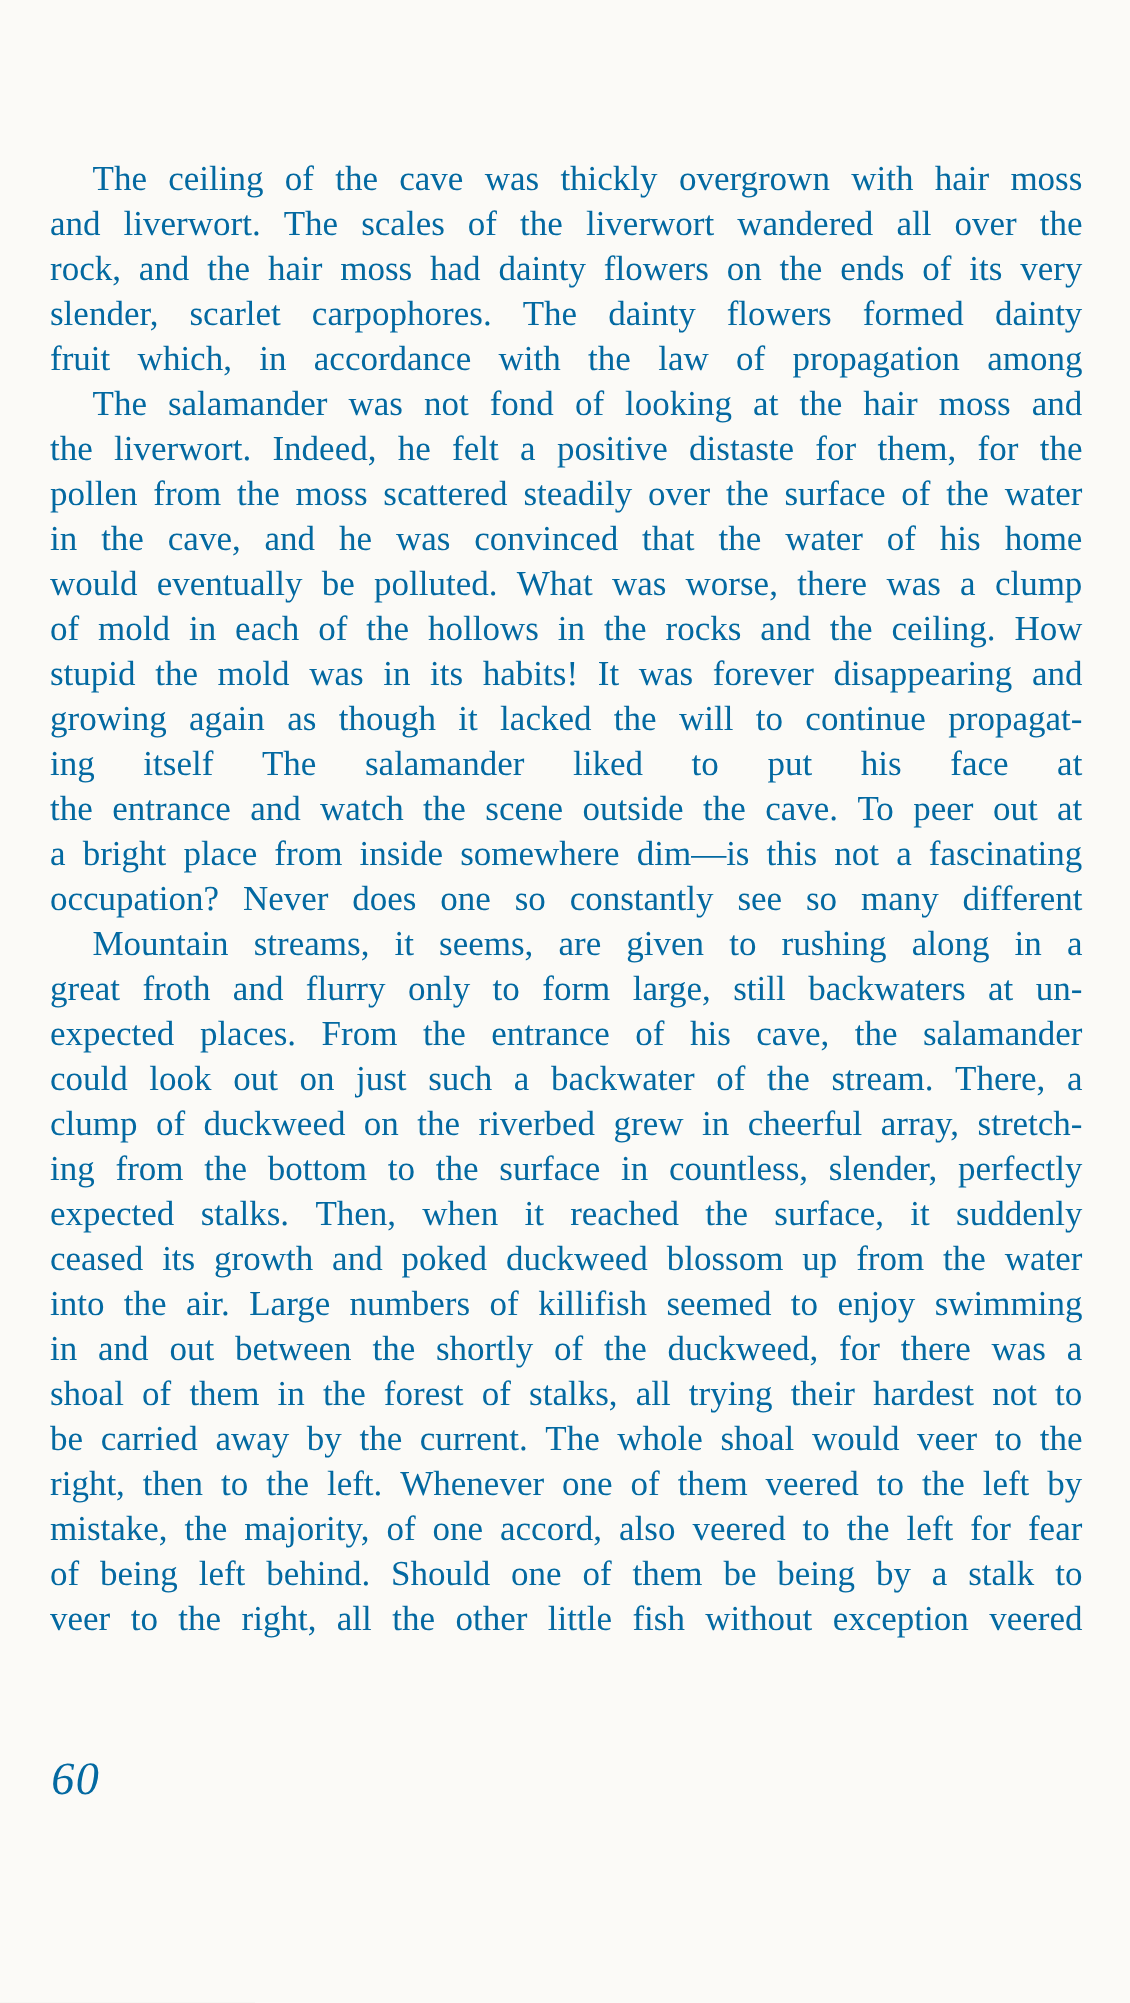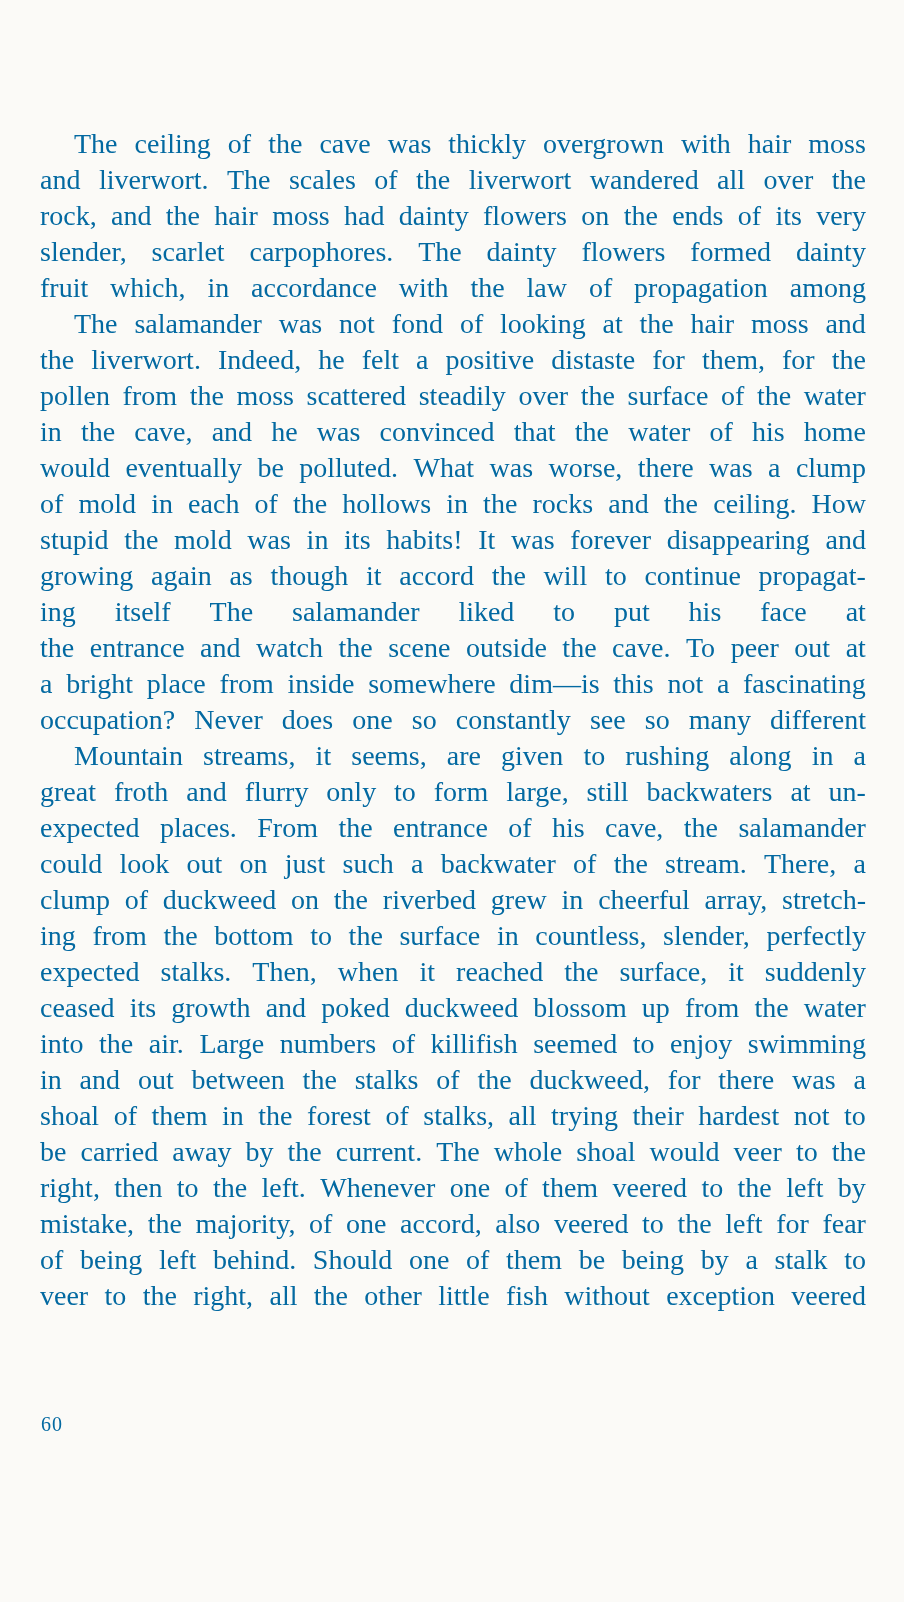--- a/index.html
+++ b/index.html
@@ -36,23 +36,24 @@
     display: flex;
     justify-content: space-between;
     white-space: normal;
   }
   .line.indent { padding-left: 34px; }
   .line span { white-space: pre; }
   .page-number {
     position: absolute;
     left: 41px;
     top: 1406px;
-    font-size: 20px;
+    font-size: 37px;
     line-height: 36px;
     letter-spacing: 1px;
+    font-style: italic;
   }
 </style>
 </head>
 <body>
 
 <div class="page" style="background: rgb(251, 250, 247); color: #0369a1;">
   <div class="textblock">
       <div class="paragraph">
         <div class="line justify indent">
           <span>The</span>
@@ -219,21 +220,21 @@
           <span>forever</span>
           <span>disappearing</span>
           <span>and</span>
         </div>
         <div class="line justify">
           <span>growing</span>
           <span>again</span>
           <span>as</span>
           <span>though</span>
           <span>it</span>
-          <span>accord</span>
+          <span>lacked</span>
           <span>the</span>
           <span>will</span>
           <span>to</span>
           <span>continue</span>
           <span>propagat-</span>
         </div>
         <div class="line justify">
           <span>ing</span>
           <span>itself</span>
           <span>The</span>
@@ -404,21 +405,21 @@
           <span>to</span>
           <span>enjoy</span>
           <span>swimming</span>
         </div>
         <div class="line justify">
           <span>in</span>
           <span>and</span>
           <span>out</span>
           <span>between</span>
           <span>the</span>
-          <span>stalks</span>
+          <span>shortly</span>
           <span>of</span>
           <span>the</span>
           <span>duckweed,</span>
           <span>for</span>
           <span>there</span>
           <span>was</span>
           <span>a</span>
         </div>
         <div class="line justify">
           <span>shoal</span>

